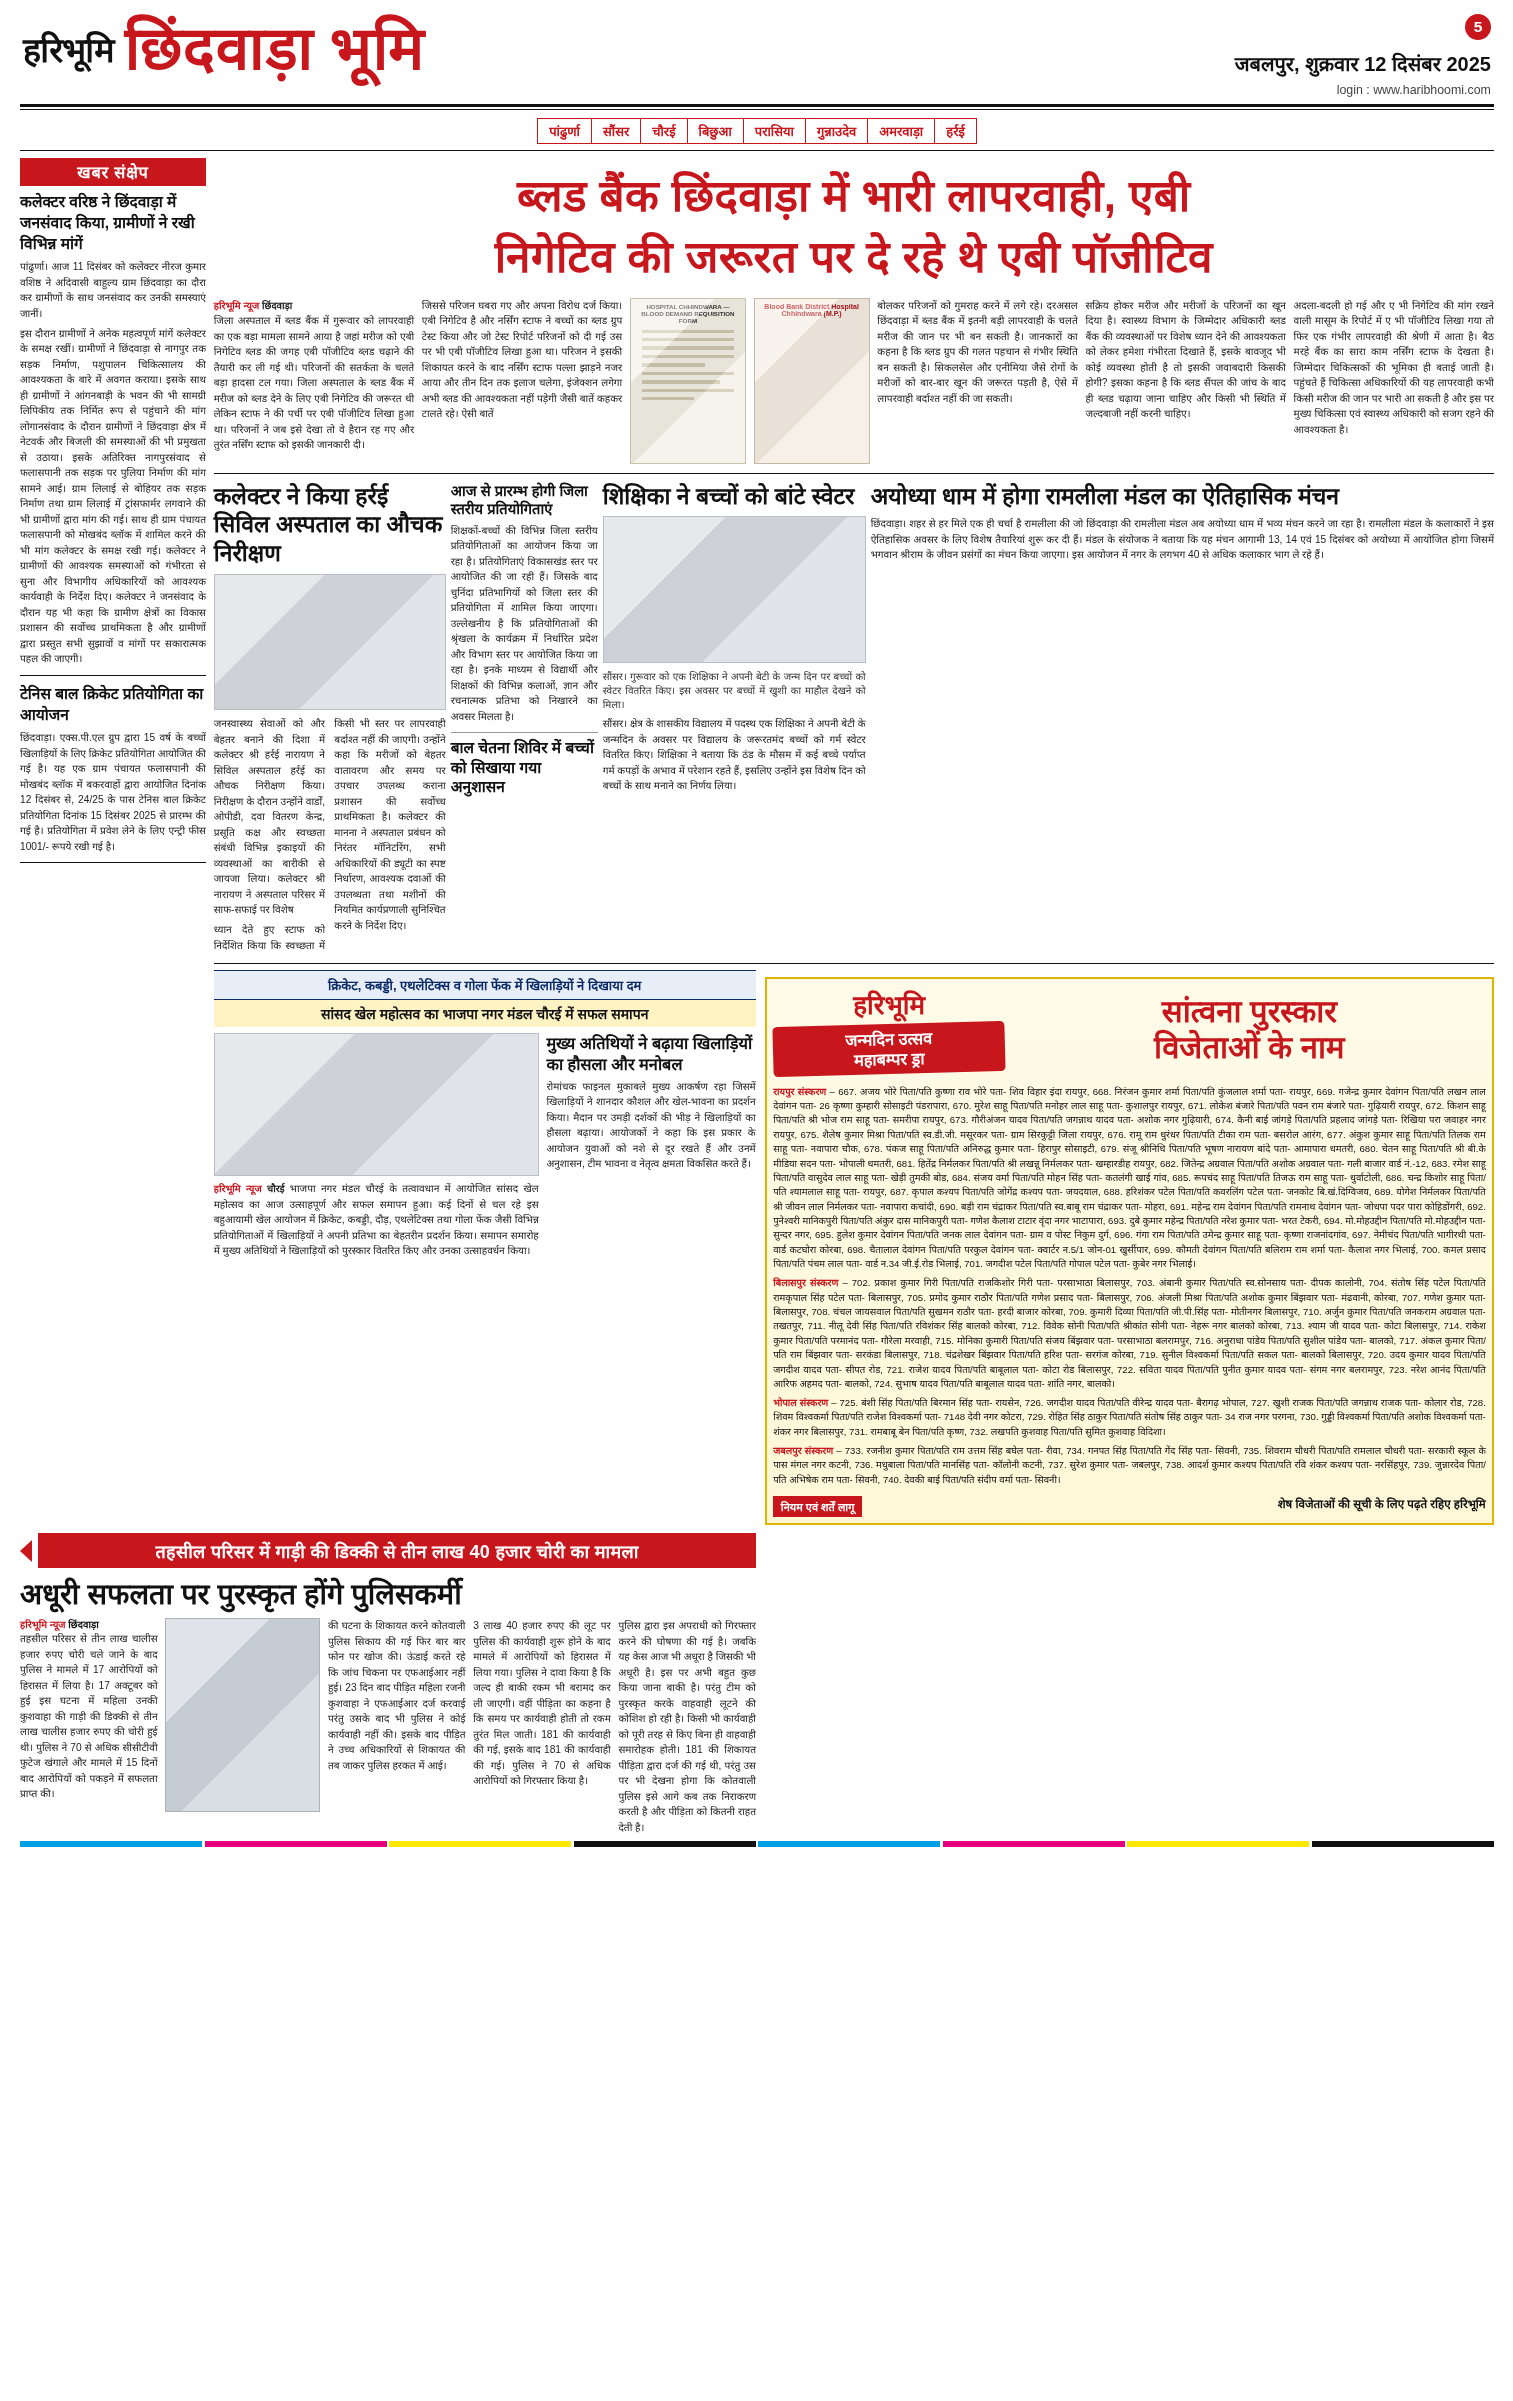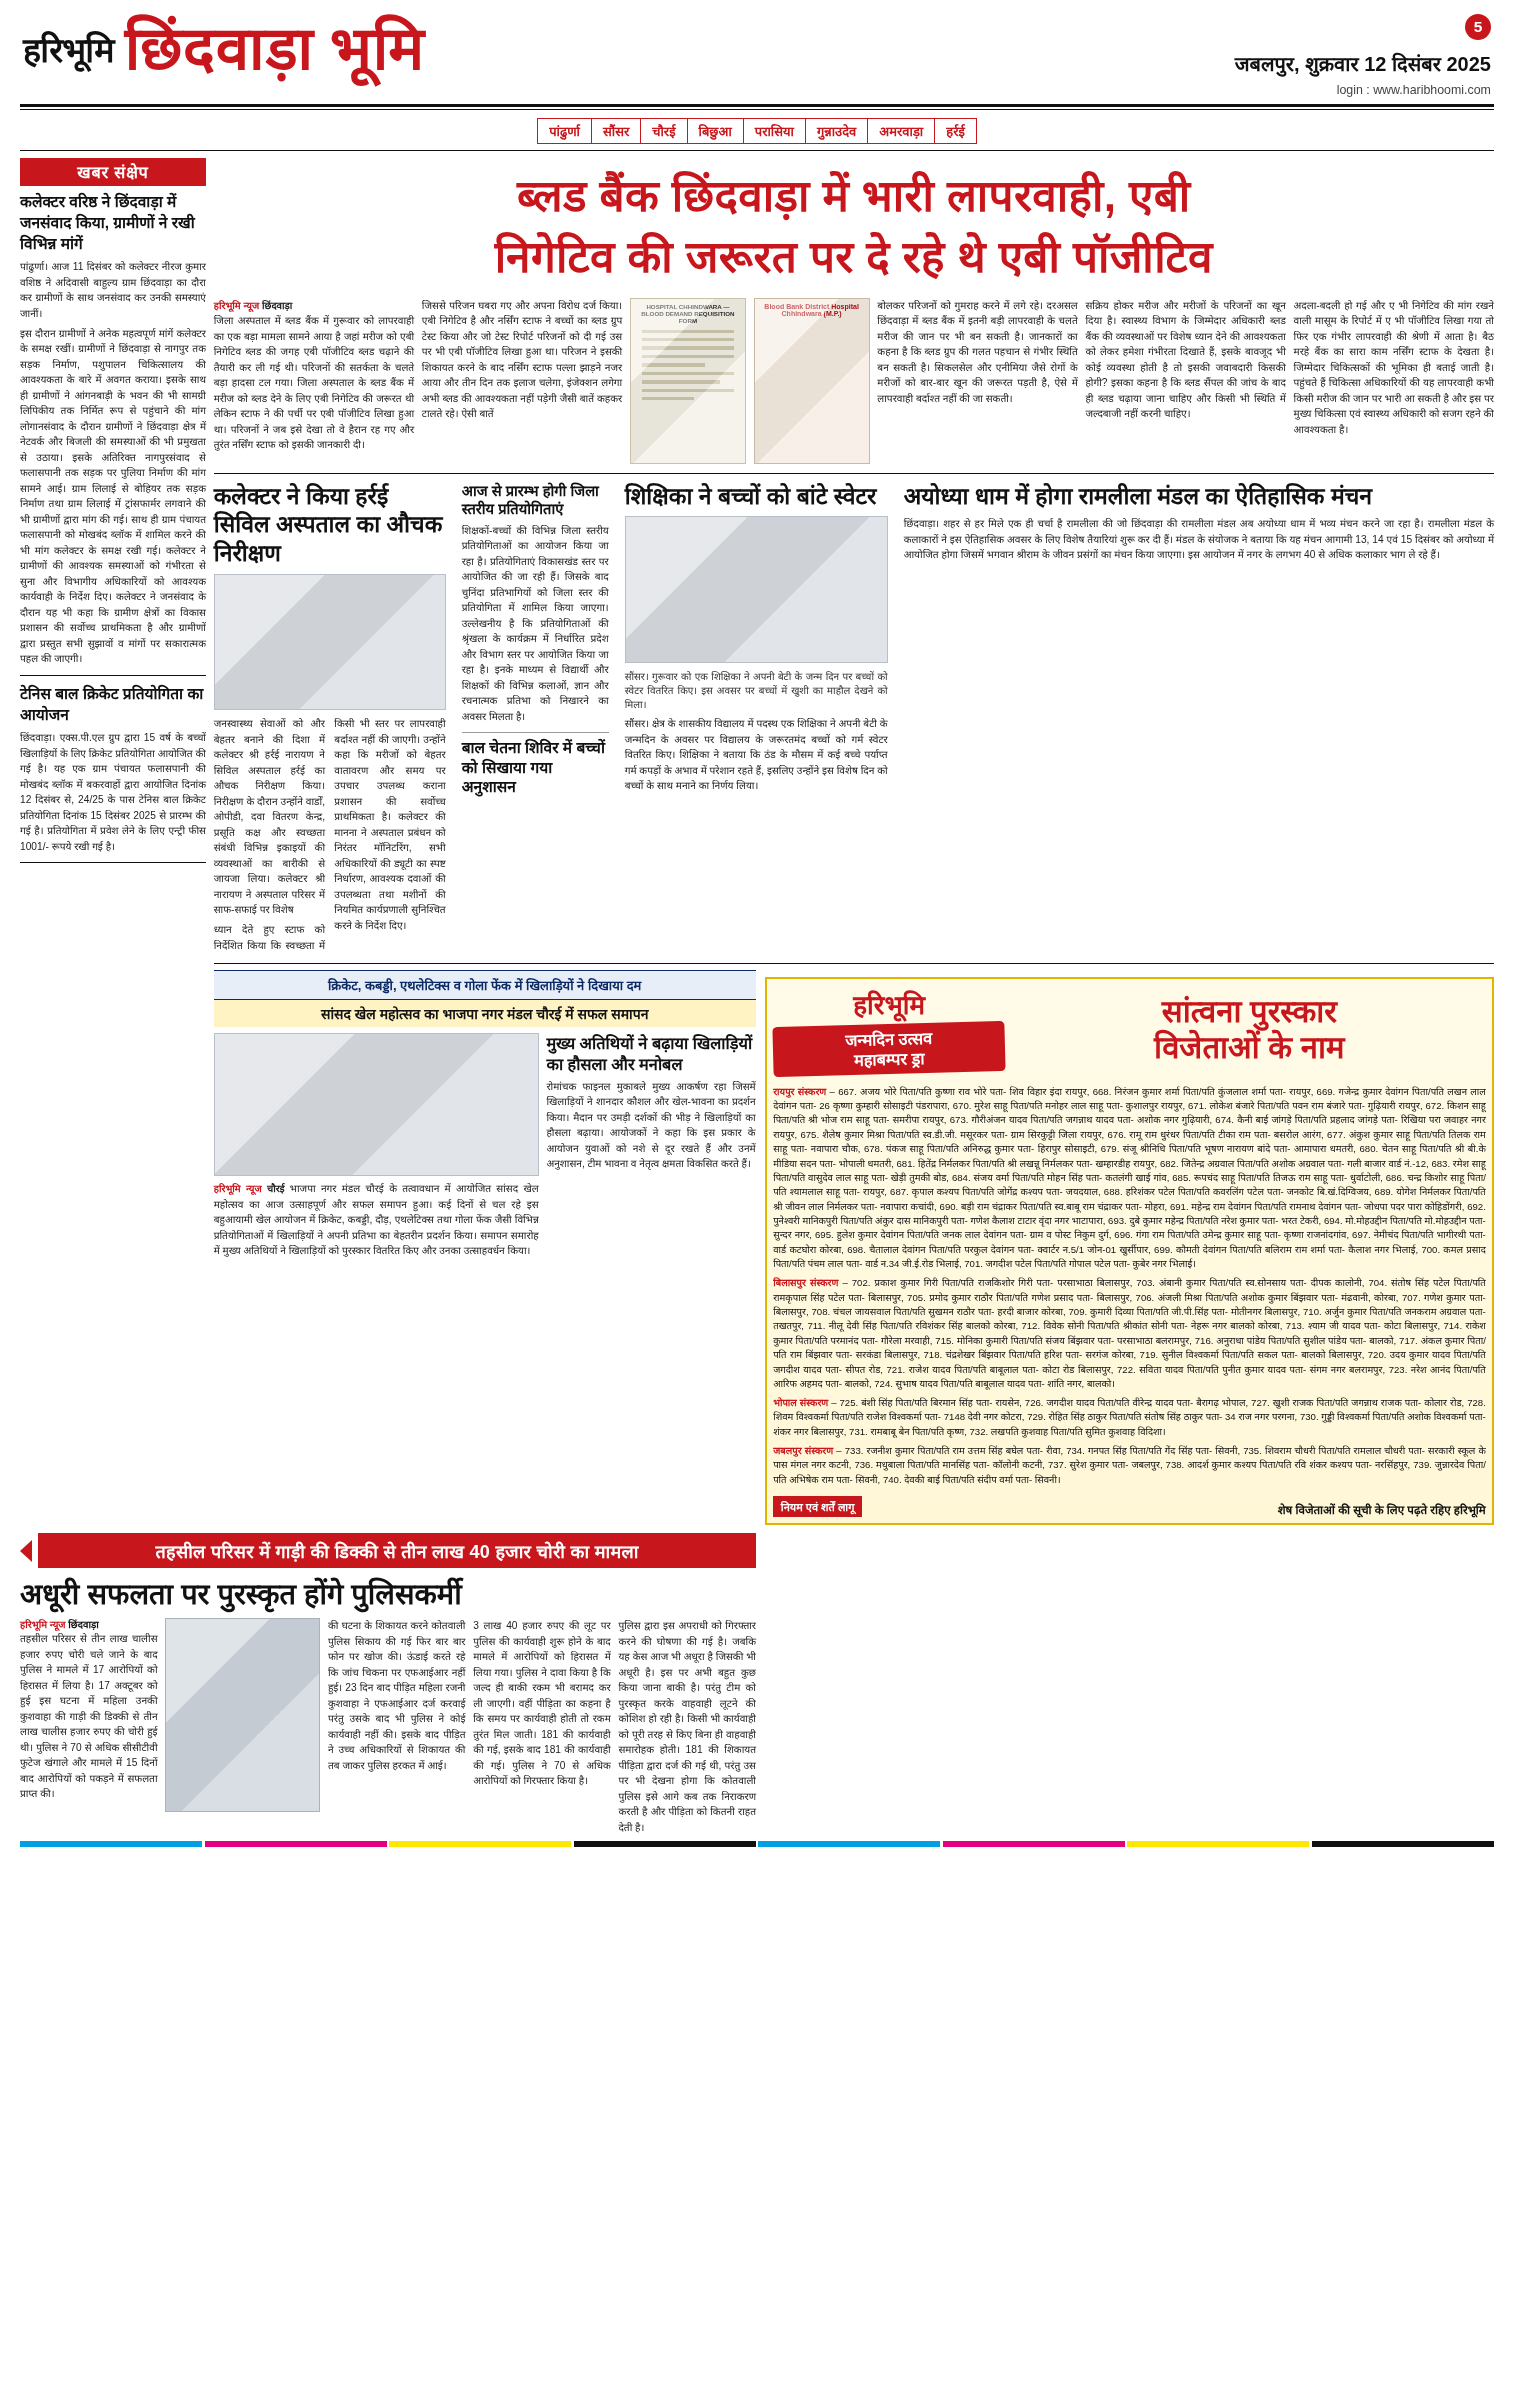--- a/index.html
+++ b/index.html
@@ -79,21 +79,21 @@
   .ph-caption { font-size:10px; line-height:1.4; color:#333; margin-top:3.1px; text-align:justify; }
 
   
   .sec-head { font-size:23px; font-weight:bold; line-height:1.25; color:#111; }
   .sec-sub { font-size:10.2px; line-height:1.52; text-align:justify; color:#222; }
 
   .rule-top { border-top:1.5px solid #111; margin:9.3px 0 6.2px; }
   .rule-thin-top { border-top:0.8px solid #999; margin:7.7px 0 5.4px; }
 
   
-  .cards { display:flex; gap:16px; margin-top:7.7px; }
+  .cards { display:flex; gap:5px; margin-top:7.7px; }
   .card { flex:1 1 0; }
 
   
   .sport-strap {
     background:#e7eef7; border-top:1.5px solid #0b2a66; border-bottom:1.5px solid #0b2a66;
     color:#0b2a66; font-size:13px; font-weight:bold; text-align:center; padding:5.4px 3.1px;
   }
   .sport-sub { background:#fff3c4; color:#111; font-size:14px; font-weight:bold; text-align:center; padding:3.9px; }
 
   
@@ -121,21 +121,21 @@
     padding:4.6px 7.7px; line-height:1.25; border-radius:4.6px; margin-top:2.3px;
     transform:rotate(-1.5deg);
   }
   .ad-title { flex:1 1 auto; text-align:center; }
   .ad-title .l1 { color:#c8161d; font-size:31px; font-weight:bold; line-height:1.15; }
   .ad-names {
     margin-top:6.2px; font-size:9.6px; line-height:1.5; text-align:justify; color:#111;
     column-count:1;
   }
   .ad-names b.sec { color:#c8161d; }
-  .ad-foot { display:flex; justify-content:space-between; align-items:flex-end; margin-top:4.6px; }
+  .ad-foot { display:flex; justify-content:space-between; align-items:flex-start; margin-top:4.6px; }
   .ad-terms { background:#c8161d; color:#fff; font-size:11px; font-weight:bold; padding:3.1px 7.7px; }
   .ad-note { font-size:11.6px; font-weight:bold; color:#111; }
 
   .two-col { column-count:2; column-gap:9.3px; }
 
   .police-ph { background:#cfd6de; border:0.8px solid #aab2bc; }
   .footer-strip { display:flex; gap:2.3px; margin-top:6.2px; }
   .footer-strip i { display:block; height:5.4px; flex:1 1 0; }
 </style>
 </head>

